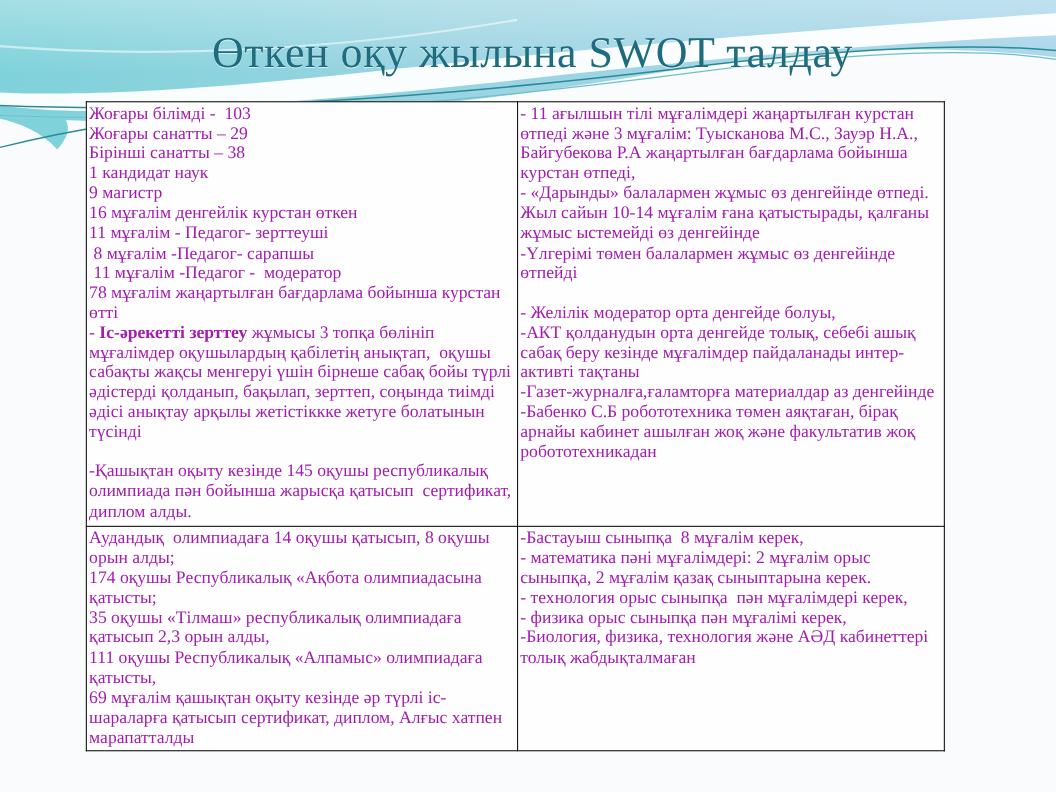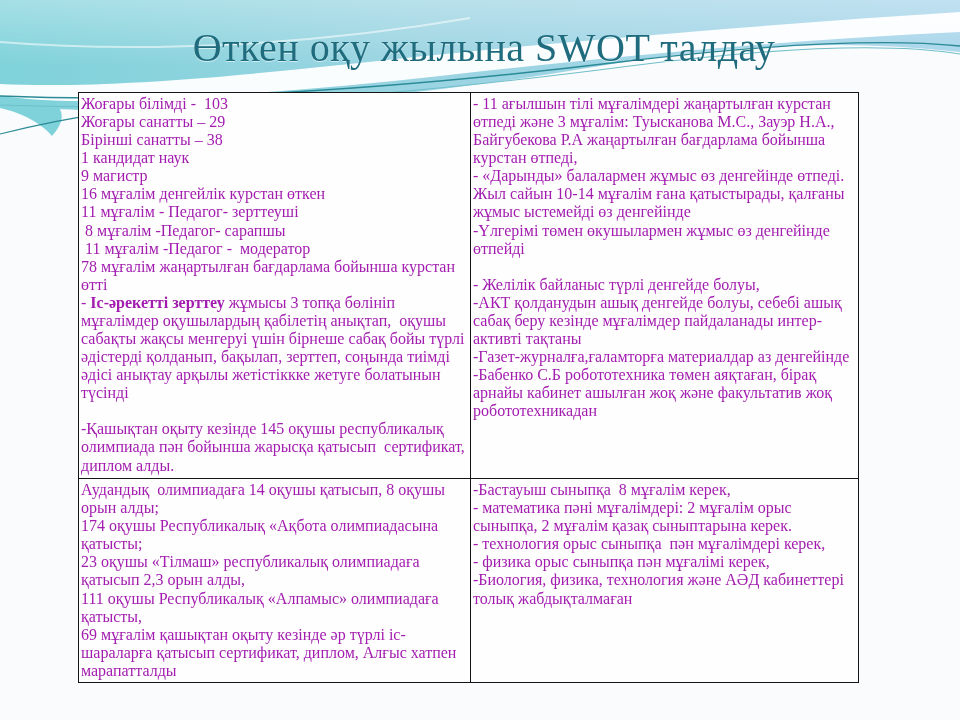--- a/index.html
+++ b/index.html
@@ -95,33 +95,33 @@
             <div class="para"> 8 мұғалім -Педагог- сарапшы</div>
             <div class="para"> 11 мұғалім -Педагог -  модератор</div>
             <div class="para">78 мұғалім жаңартылған бағдарлама бойынша курстан өтті</div>
             <div class="para"><span>- </span><b>Іс-әрекетті зерттеу</b><span> жұмысы 3 топқа бөлініп мұғалімдер оқушылардың қабілетің анықтап,  оқушы сабақты жақсы менгеруі үшін бірнеше сабақ бойы түрлі әдістерді қолданып, бақылап, зерттеп, соңында тиімді әдісі анықтау арқылы жетістіккке жетуге болатынын түсінді</span></div>
             <div class="para">&nbsp;</div>
             <div class="para">-Қашықтан оқыту кезінде 145 оқушы республикалық олимпиада пән бойынша жарысқа қатысып  сертификат, диплом алды.</div>
           </td>
       <td>
             <div class="para">- 11 ағылшын тілі мұғалімдері жаңартылған курстан өтпеді және 3 мұғалім: Туысканова М.С., Зауэр Н.А., Байгубекова Р.А жаңартылған бағдарлама бойынша курстан өтпеді,</div>
             <div class="para">- «Дарынды» балалармен жұмыс өз денгейінде өтпеді. Жыл сайын 10-14 мұғалім ғана қатыстырады, қалғаны жұмыс ыстемейді өз денгейінде</div>
-            <div class="para">-Үлгерімі төмен өкушылармен жұмыс өз денгейінде өтпейді</div>
+            <div class="para">-Үлгерімі төмен балалармен жұмыс өз денгейінде өтпейді</div>
             <div class="para">&nbsp;</div>
-            <div class="para">- Желілік байланыс түрлі денгейде болуы,</div>
-            <div class="para">-АКТ қолданудын ашық денгейде болуы, себебі ашық сабақ беру кезінде мұғалімдер пайдаланады интер-активті тақтаны</div>
+            <div class="para">- Желілік модератор орта денгейде болуы,</div>
+            <div class="para">-АКТ қолданудын орта денгейде толық, себебі ашық сабақ беру кезінде мұғалімдер пайдаланады интер-активті тақтаны</div>
             <div class="para">-Газет-журналға,ғаламторға материалдар аз денгейінде</div>
             <div class="para">-Бабенко С.Б робототехника төмен аяқтаған, бірақ арнайы кабинет ашылған жоқ және факультатив жоқ робототехникадан</div>
           </td>
     </tr>
     <tr style="height:147px;">
       <td>
             <div class="para">Аудандық  олимпиадаға 14 оқушы қатысып, 8 оқушы орын алды;</div>
             <div class="para">174 оқушы Республикалық «Ақбота олимпиадасына қатысты;</div>
-            <div class="para">23 оқушы «Тілмаш» республикалық олимпиадаға қатысып 2,3 орын алды,</div>
+            <div class="para">35 оқушы «Тілмаш» республикалық олимпиадаға қатысып 2,3 орын алды,</div>
             <div class="para">111 оқушы Республикалық «Алпамыс» олимпиадаға қатысты,</div>
             <div class="para">69 мұғалім қашықтан оқыту кезінде әр түрлі іс-шараларға қатысып сертификат, диплом, Алғыс хатпен марапатталды</div>
           </td>
       <td>
             <div class="para">-Бастауыш сыныпқа  8 мұғалім керек,</div>
             <div class="para">- математика пәні мұғалімдері: 2 мұғалім орыс сыныпқа, 2 мұғалім қазақ сыныптарына керек.</div>
             <div class="para">- технология орыс сыныпқа  пән мұғалімдері керек,</div>
             <div class="para">- физика орыс сыныпқа пән мұғалімі керек,</div>
             <div class="para">-Биология, физика, технология және АӘД кабинеттері толық жабдықталмаған</div>
           </td>

